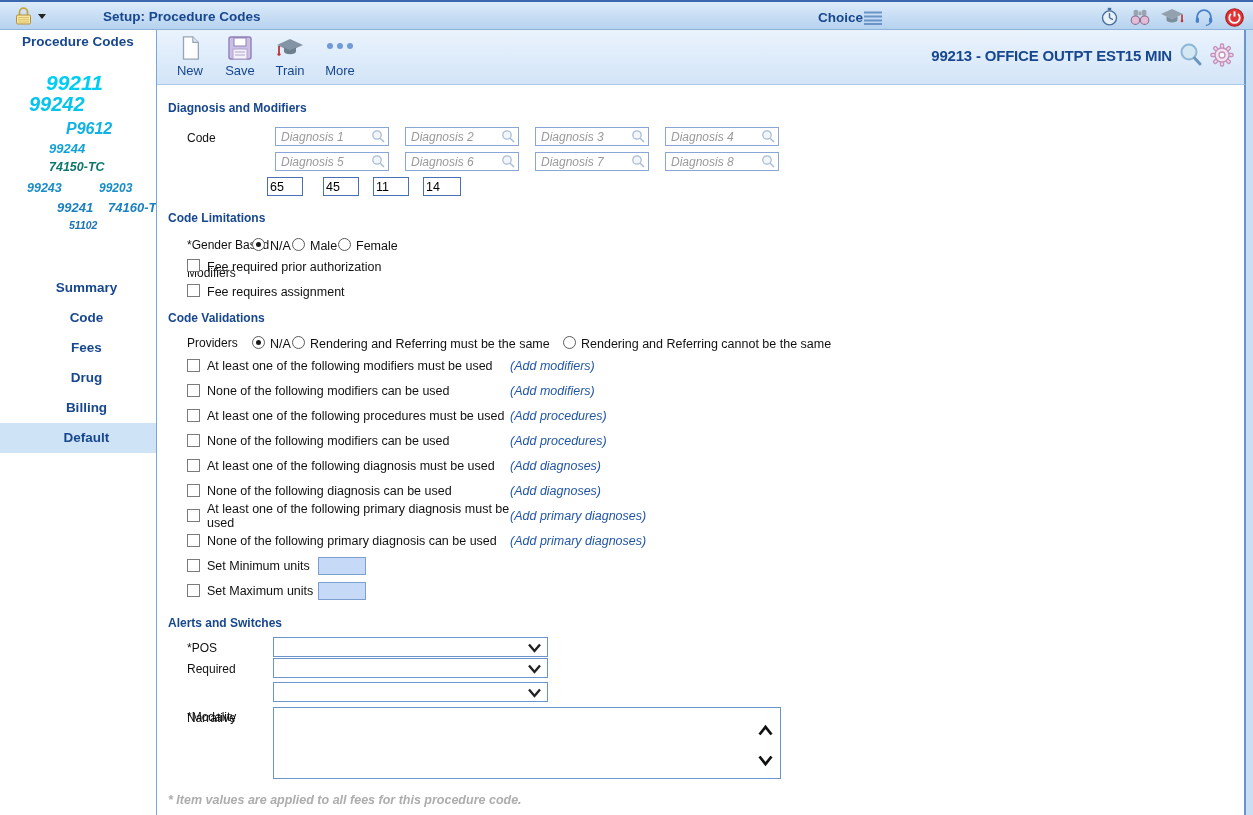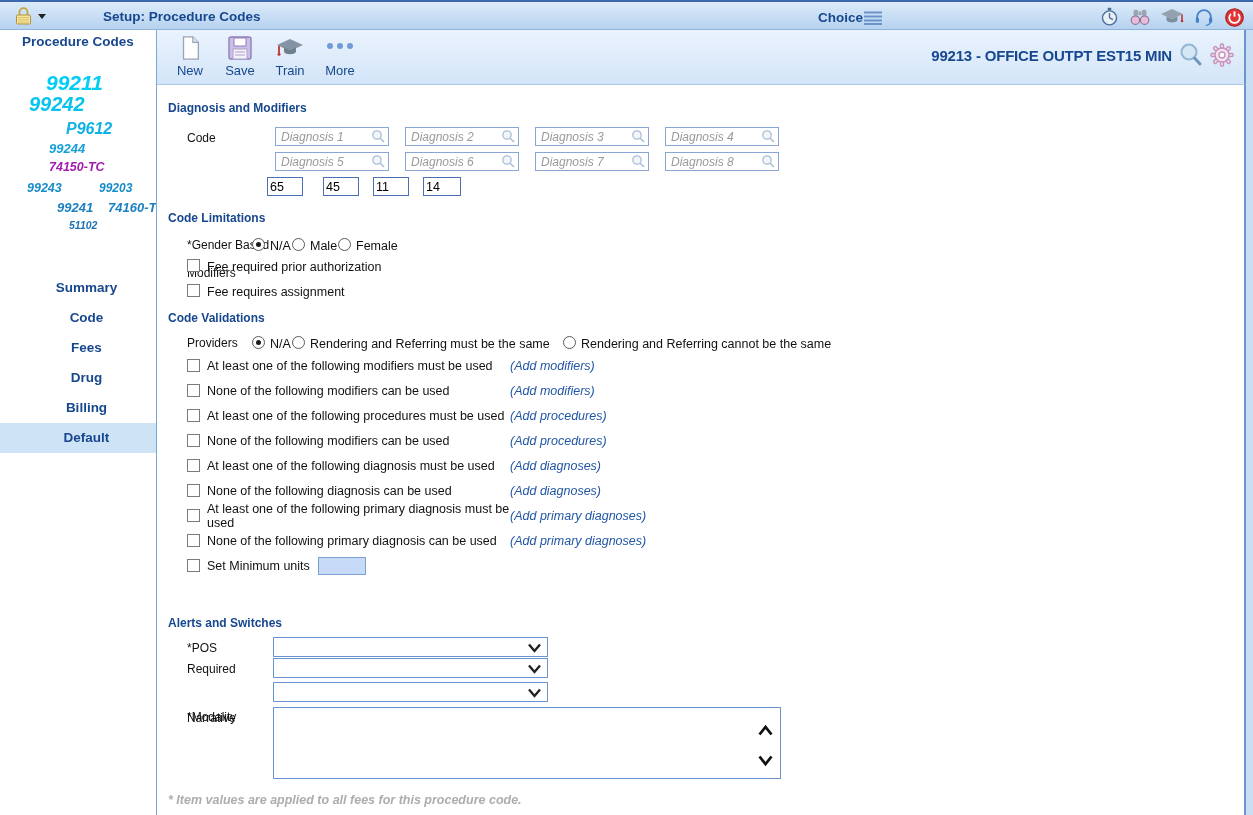--- a/index.html
+++ b/index.html
@@ -27,21 +27,21 @@
   .sidebar {
     position:absolute; left:0; top:30px; width:157px; bottom:0;
     background:#fff; border-right:1px solid #7aa7d8; overflow:hidden;
   }
   .sb-title { position:absolute; top:4px; left:0; width:100%; text-align:center; font-size:13.5px; font-weight:bold; color:#17478e; }
   .tag { position:absolute; font-style:italic; font-weight:bold; cursor:pointer; white-space:nowrap; }
   .t0 { left:46px; top:41px;  font-size:21px;   color:#00cdf4; }
   .t1 { left:29px; top:63px;  font-size:20px;   color:#06c4ee; }
   .t2 { left:66px; top:90px;  font-size:16px;   color:#0fb2e4; }
   .t3 { left:49px; top:111px; font-size:13px;   color:#14a0d8; }
-  .t4 { left:49px; top:130px; font-size:12.5px; color:#a21caf; }
+  .t4 { left:49px; top:130px; font-size:12.5px; color:#0f766e; }
   .t5 { left:27px; top:151px; font-size:12.5px; color:#188cc8; }
   .t6 { left:99px; top:151px; font-size:12px;   color:#188cc8; }
   .t7 { left:57px; top:170px; font-size:13px;   color:#1a80c2; }
   .t8 { left:108px;top:170px; font-size:13px;   color:#1a80c2; }
   .t9 { left:69px; top:189px; font-size:10.5px; color:#1c72b6; }
   .menu { position:absolute; top:243px; left:0; width:100%; }
   .mitem { height:30px; line-height:30px; text-align:center; font-size:13.5px; font-weight:bold; color:#17478e; cursor:pointer;padding-left:17px; }
   .mitem.sel { background:#cfe3f7; }
   
   .toolbar {
@@ -398,20 +398,25 @@
       <span class="vlabel">None of the following primary diagnosis can be used</span>
       <span class="vlink">(Add primary diagnoses)</span>
     </div>
   </div>
 
   <div class="urow u1">
     <span class="cb"></span>
     <span class="ulabel">Set Minimum units</span>
     <input class="uinput" style="">
   </div>
+  <div class="urow u2">
+    <span class="cb"></span>
+    <span class="ulabel">Set Maximum units</span>
+    <input class="uinput" style="">
+  </div>
 
   <div class="sec h-alerts">Alerts and Switches</div>
 
   <div class="flabel l-pos">*POS</div>
   <div class="select s-pos">
     <svg width="15" height="10" viewBox="0 0 15 10">
         <path d="M2 1.5 L7.5 8 L13 1.5" fill="none" stroke="#222" stroke-width="2.4"></path>
       </svg>
   </div>
 

